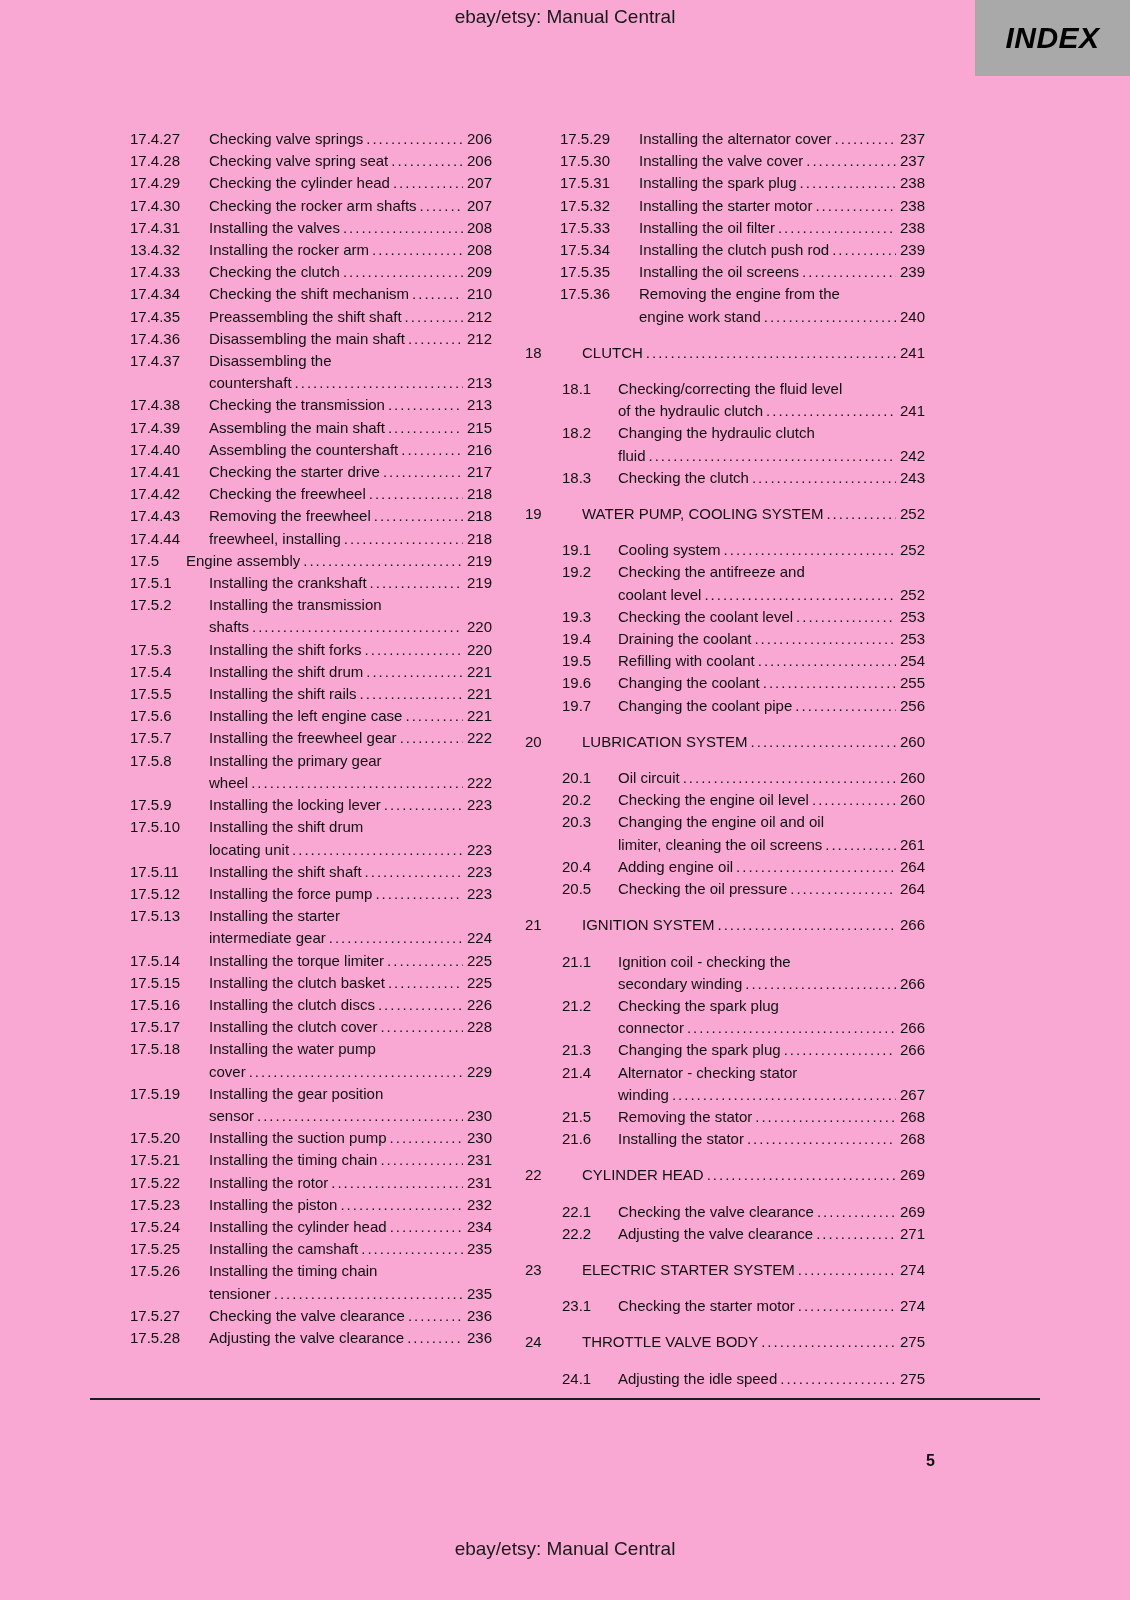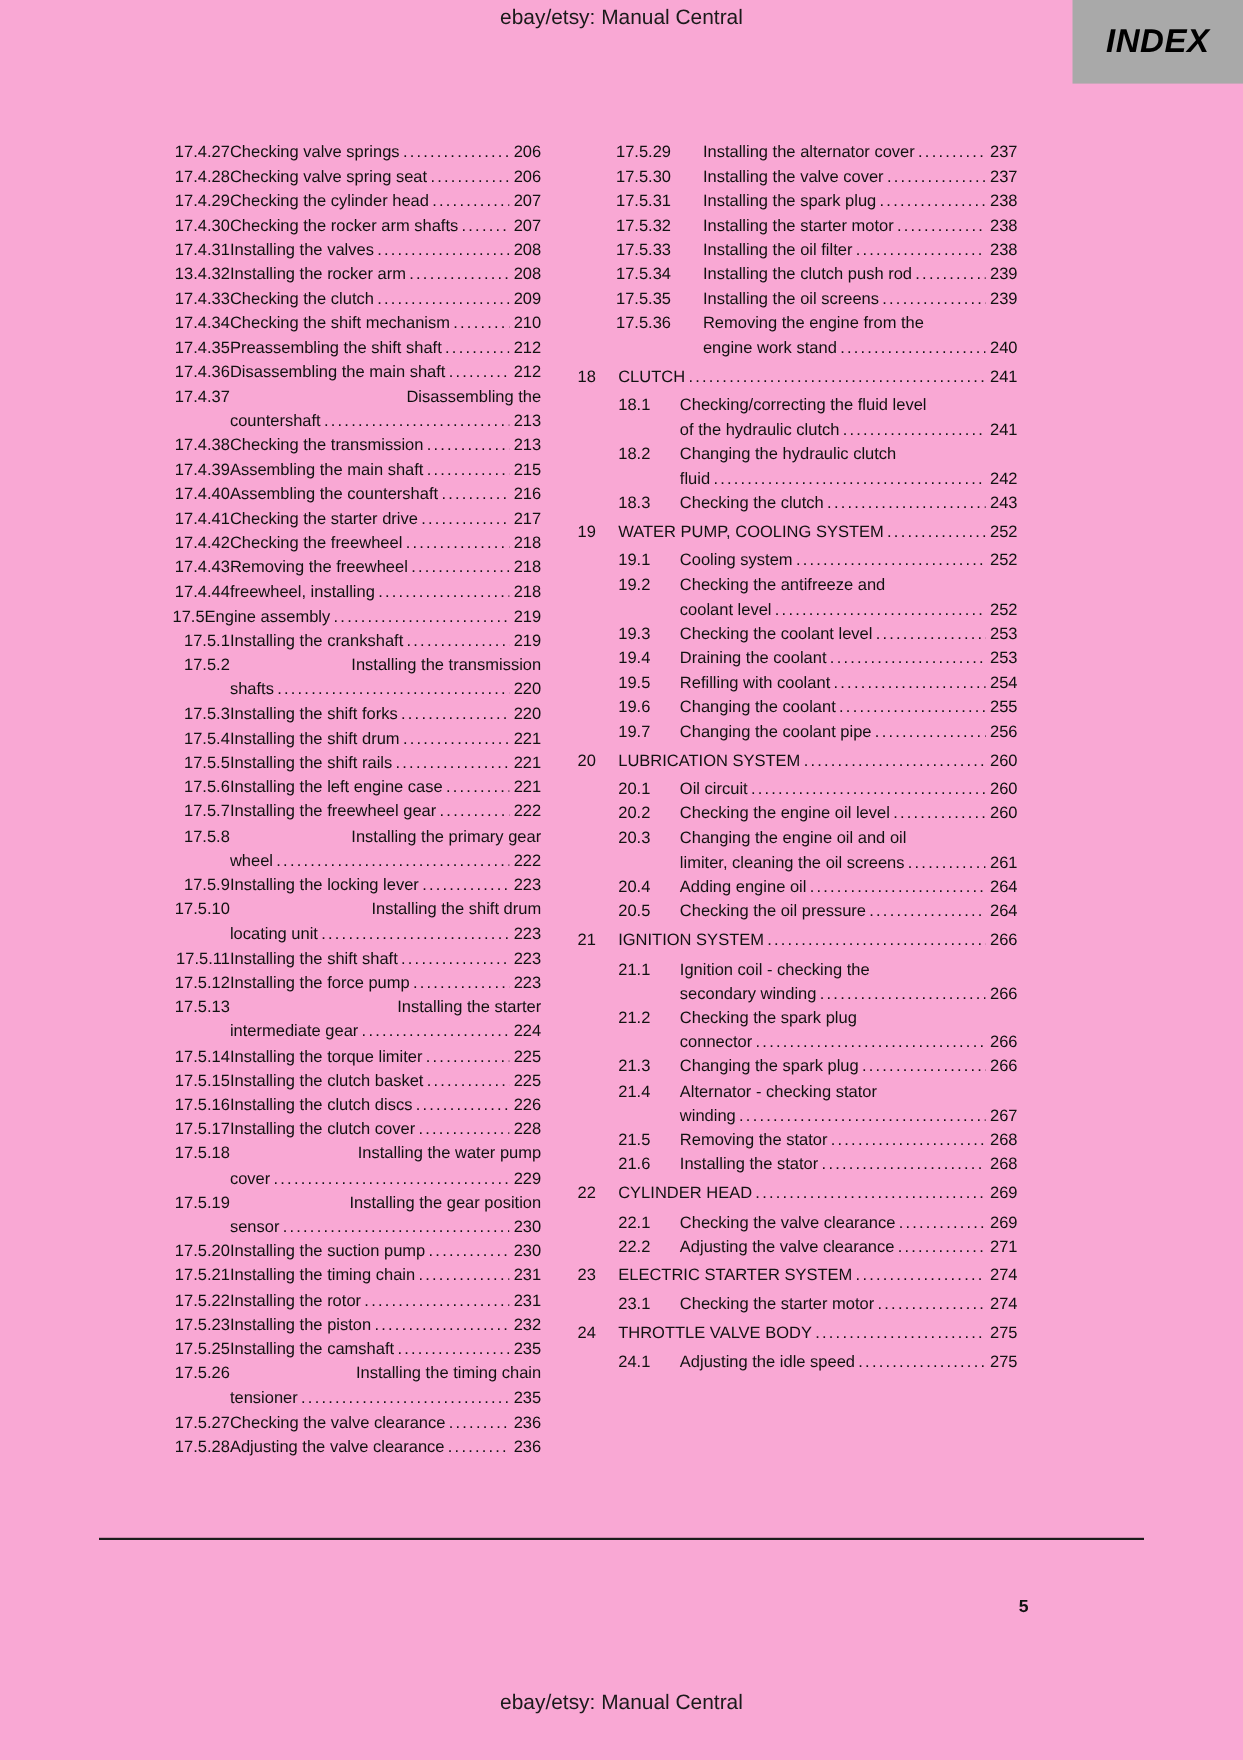--- a/index.html
+++ b/index.html
@@ -7,31 +7,31 @@
   body { font-family:"Liberation Sans", sans-serif; color:#111; }
   .page { position:relative; width:1130px; height:1600px; background:#f9a8d4; overflow:hidden; }
 
   .doc-title-top { position:absolute; top:6px; left:0; width:1130px; text-align:center;
                    font-size:19px; color:#1a1a1a; }
   .index-tab { position:absolute; top:0; right:0; width:155px; height:76px; background:#a9a9a9;
                display:flex; align-items:center; justify-content:center;font-style:italic; }
   .index-tab span { font-size:30px; font-weight:bold; color:#000; letter-spacing:.5px; }
 
   .col { position:absolute; top:128px; font-size:15px; line-height:22.2px; color:#111; }
-  #col-left  { left:130px; width:362px;text-align:right; }
+  #col-left  { left:130px; width:362px; }
   #col-right { left:525px; width:400px; }
 
   .entry { display:flex; }
   .entry .num { flex:0 0 auto; }
   .sub3 .num    { width:79px; }
   .sub2 .num    { width:56px; }
   .chapter .num { width:37px; }
   #col-right .sub3 { margin-left:35px; }
   #col-right .sub2 { margin-left:37px; }
-  .chapter { margin:4px 0; }
+  .chapter { margin:14px 0;gap:20px; }
 
   .body { flex:1; min-width:0; }
   .line, .title { white-space:nowrap; }
   .lastline { display:flex; align-items:baseline; }
   .dots { flex:1; overflow:hidden; white-space:nowrap; margin:0 4px 0 3px; min-width:10px; }
   .dots::before { content:"..........................................................................................................................."; letter-spacing:2px; }
   .pagenum { flex:0 0 auto; }
 
   .divider { position:absolute; left:90px; top:1398px; width:950px; height:2px; background:#1c1c1c; }
   .sheet-number { position:absolute; top:1452px; left:895px; width:40px; text-align:right;
@@ -472,20 +472,30 @@
         <span class="num">17.5.23</span>
         <div class="body">
           <div class="lastline">
             <span class="title">Installing the piston</span>
             <span class="dots"></span>
             <span class="pagenum">232</span>
           </div>
         </div>
       </div>
       <div class="entry sub3">
+        <span class="num">17.5.24</span>
+        <div class="body">
+          <div class="lastline">
+            <span class="title">Installing the cylinder head</span>
+            <span class="dots"></span>
+            <span class="pagenum">234</span>
+          </div>
+        </div>
+      </div>
+      <div class="entry sub3">
         <span class="num">17.5.25</span>
         <div class="body">
           <div class="lastline">
             <span class="title">Installing the camshaft</span>
             <span class="dots"></span>
             <span class="pagenum">235</span>
           </div>
         </div>
       </div>
       <div class="entry sub3">

